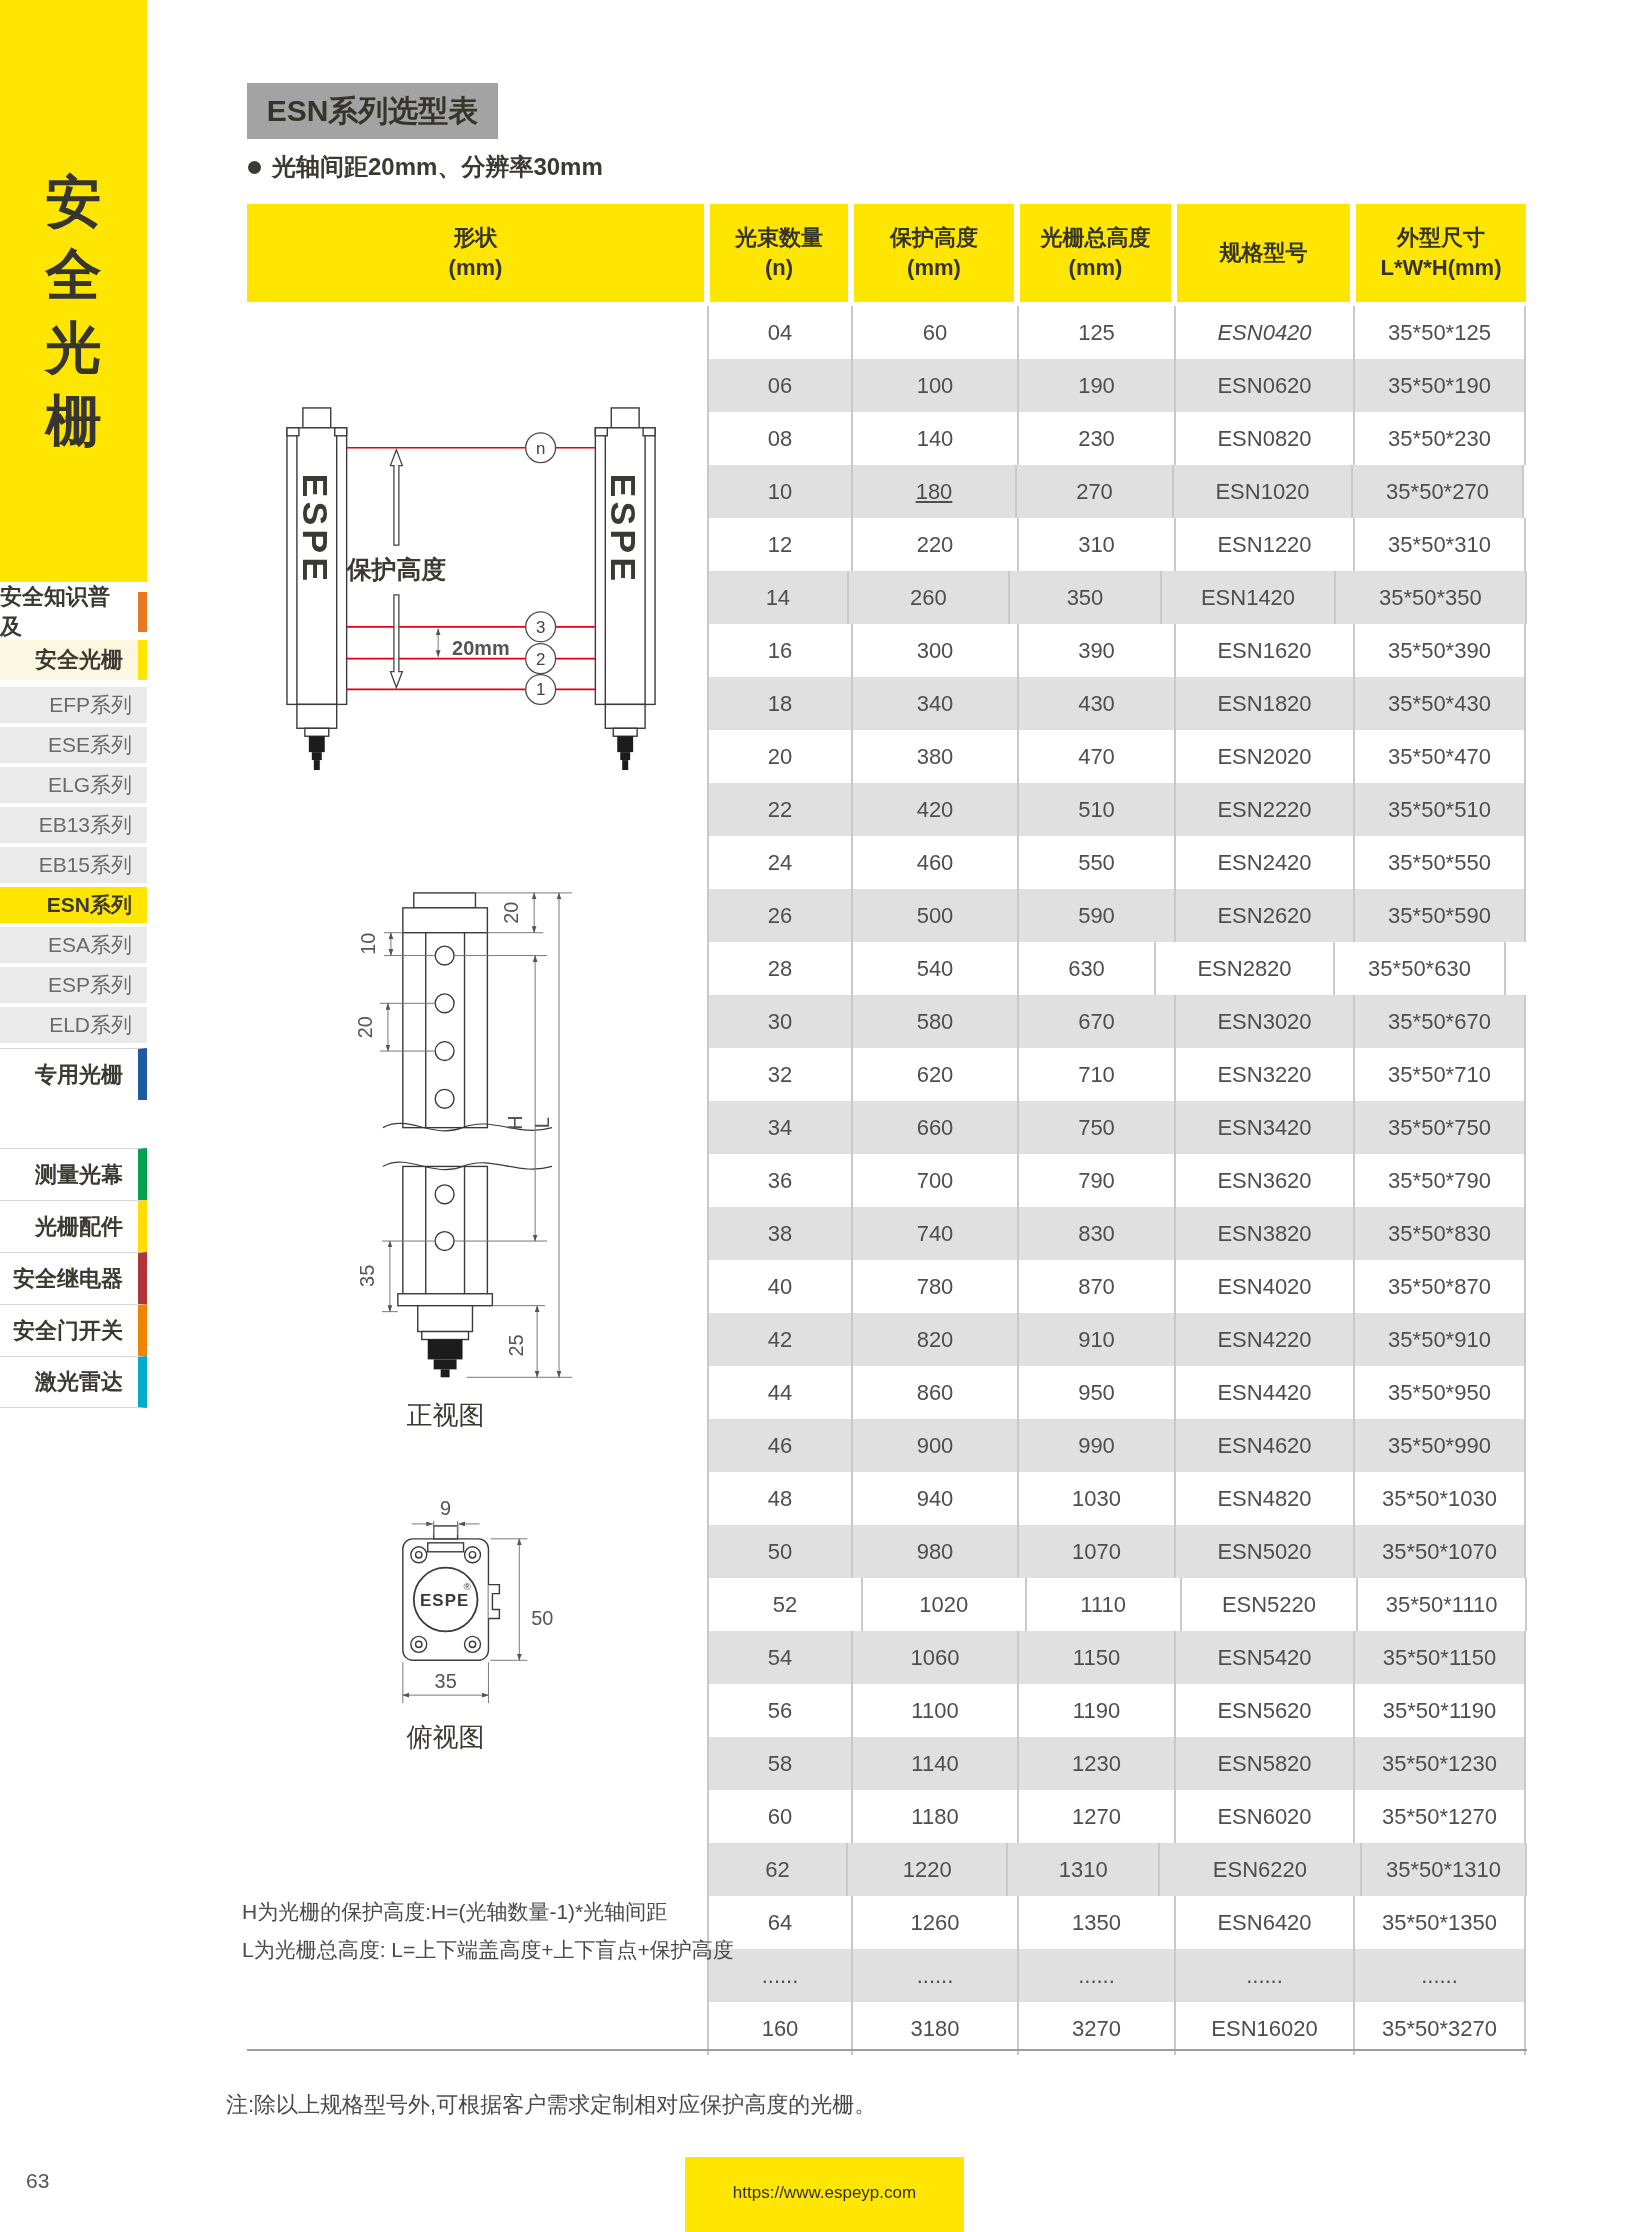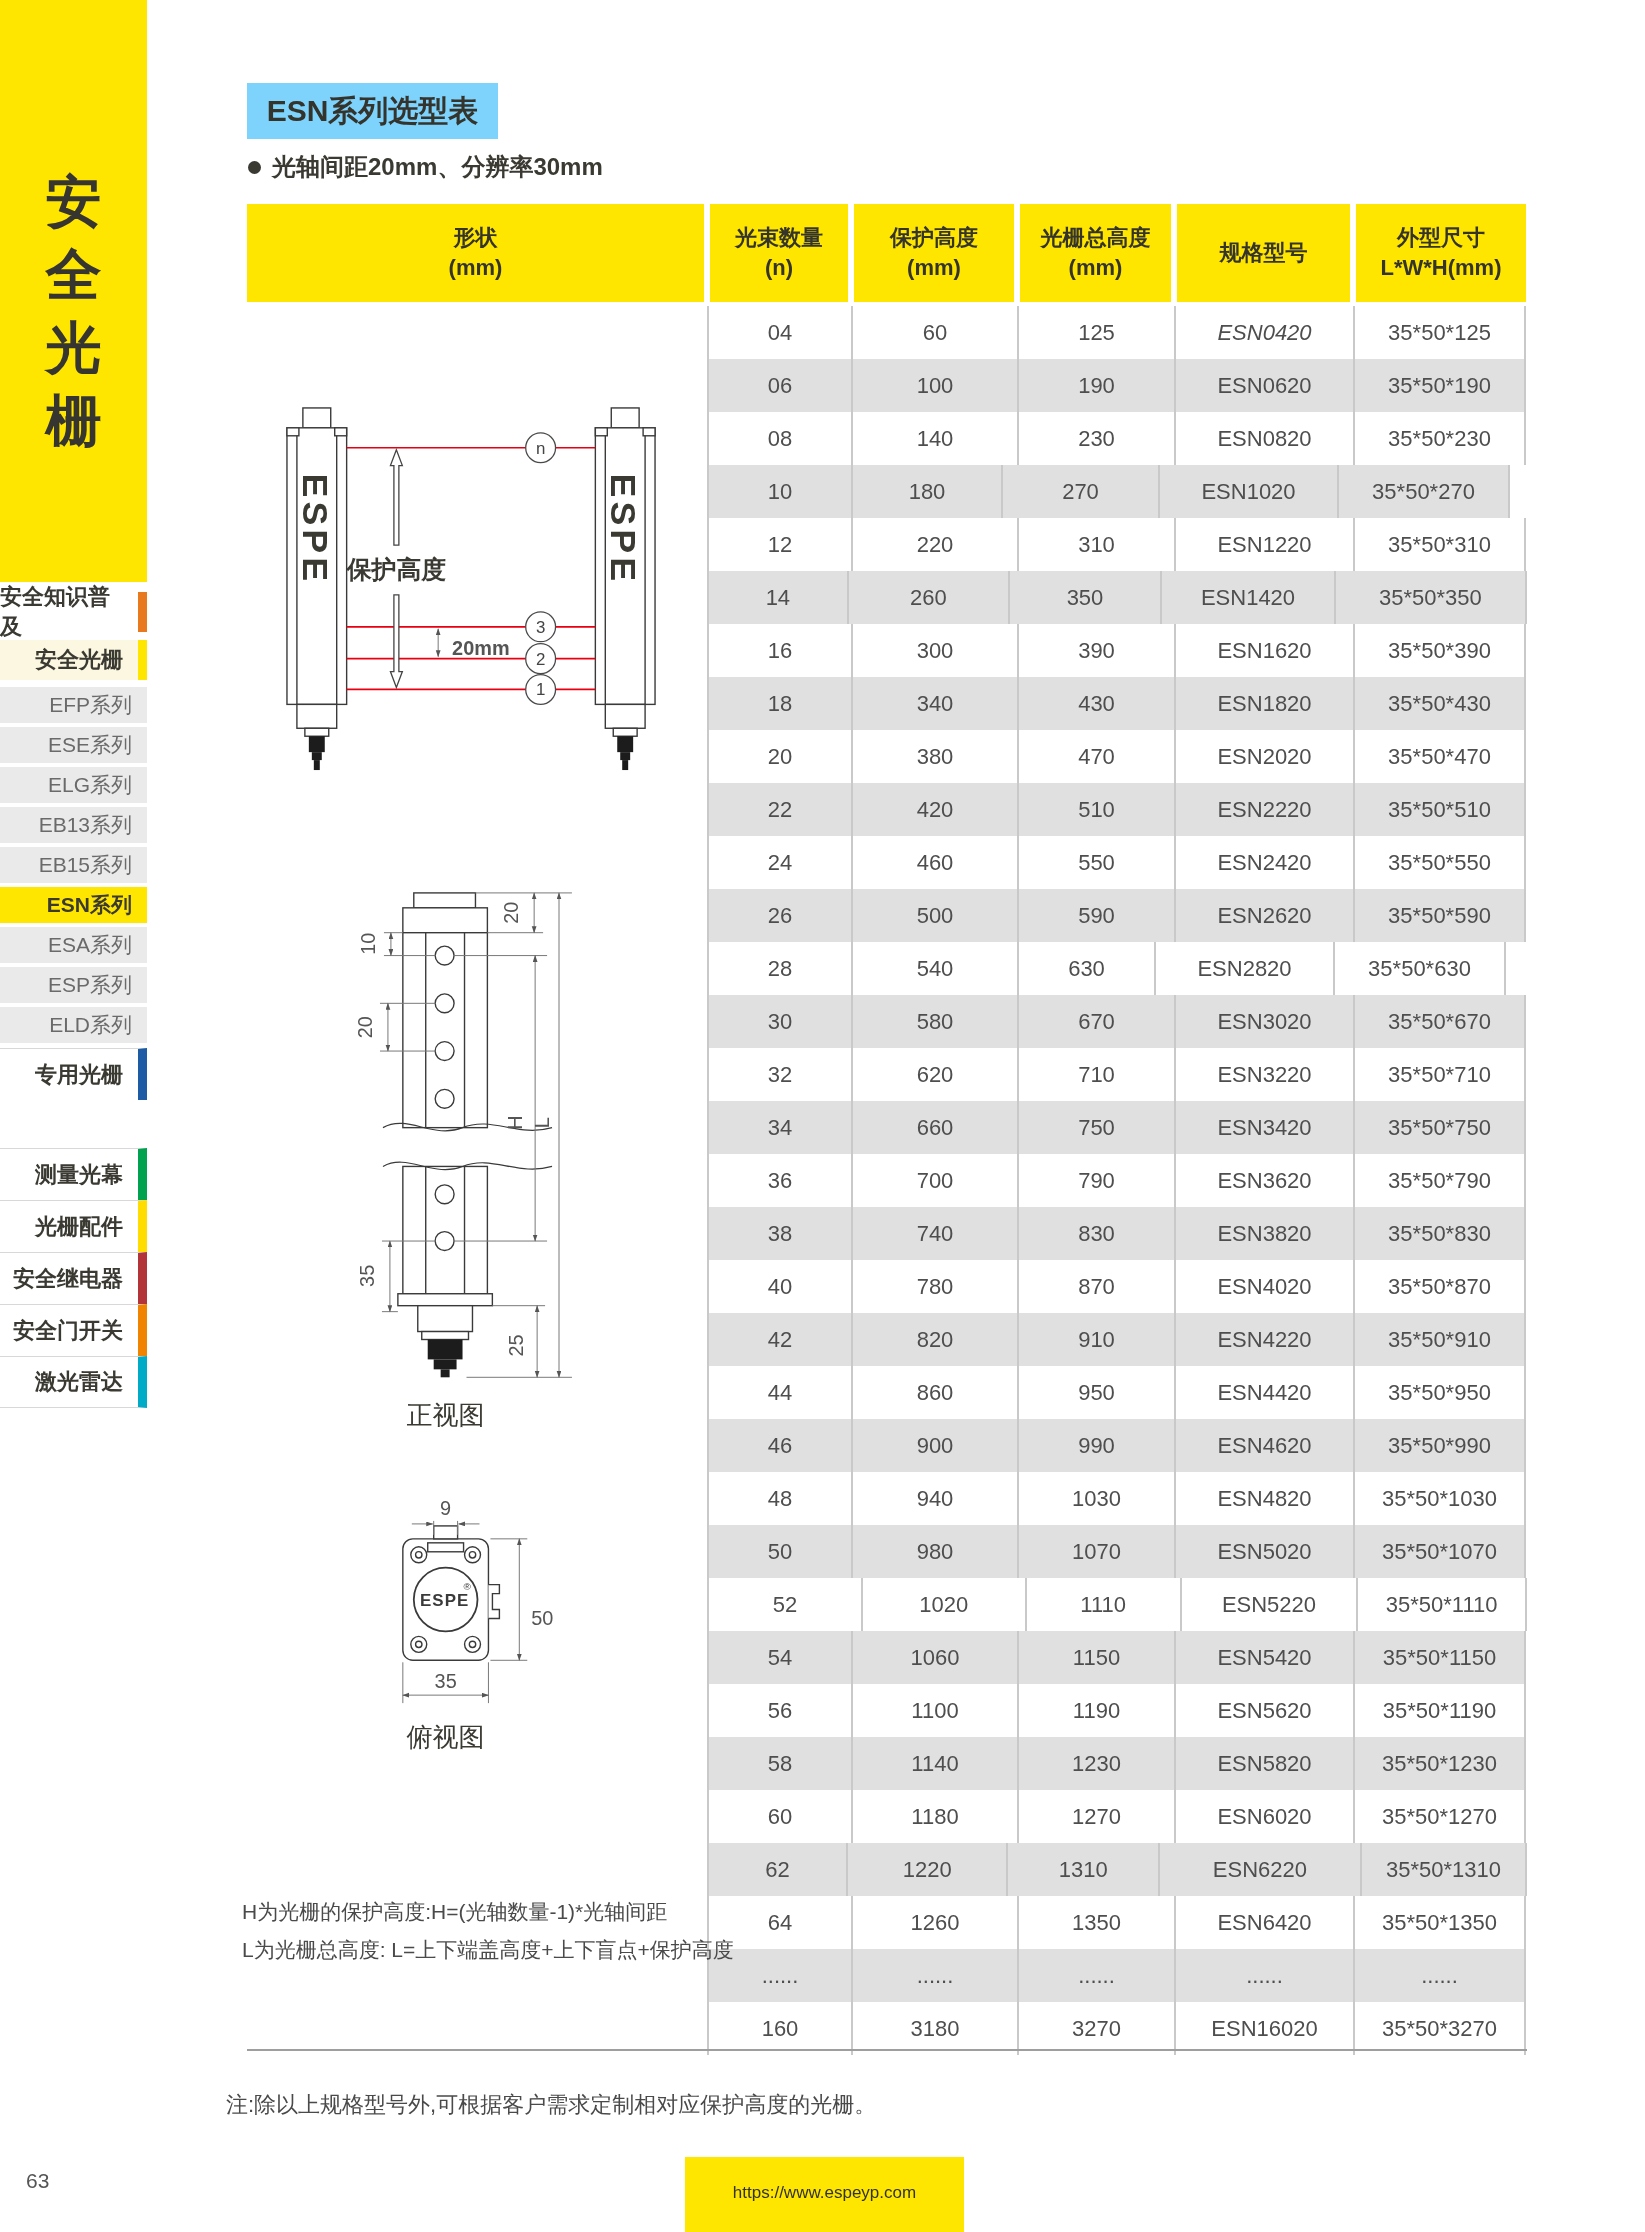--- a/index.html
+++ b/index.html
@@ -16,21 +16,21 @@
       padding-right:15px;cursor:pointer;}
   .mi-primary{height:40px;margin-bottom:8px;background:#fff;font-size:22px;font-weight:bold;color:#3A3932;}
   .mi-home{height:40px;margin-bottom:7px;background:#FCF7E0;font-size:22px;font-weight:bold;color:#3A3932;}
   .mi-series{height:36px;margin-bottom:4px;background:#EAEAEA;font-size:21px;color:#6A6A6A;}
   .mi-series.active{background:#FFE600;color:#3A3932;font-weight:600;}
   .mi-cat{height:52px;background:#fff;font-size:22px;font-weight:bold;color:#3A3932;border-top:1px solid #D8D8D8;}
   .mi-series + .mi-cat{margin-top:5px;}
   .mi-cat:last-child{border-bottom:1px solid #D8D8D8;}
 
   
-  .title-box{position:absolute;left:247px;top:83px;width:251px;height:56px;background:#7dd3fc;
+  .title-box{position:absolute;left:247px;top:83px;width:251px;height:56px;background:#a3a3a3;
              display:flex;align-items:center;justify-content:center;
              font-size:30px;font-weight:bold;color:#34332C;}
   .bullet{position:absolute;left:248px;top:151px;display:flex;align-items:center;gap:11px;
           font-size:24px;font-weight:bold;color:#3A3932;}
   .bullet .dot{width:13px;height:13px;border-radius:50%;background:#3A3932;flex:0 0 auto;}
 
   
   .seltable{position:absolute;left:247px;top:204px;width:1280px;}
   .thead{display:flex;height:98px;}
   .th{box-sizing:border-box;background:#FFE600;display:flex;flex-direction:column;align-items:center;
@@ -153,21 +153,21 @@
         </div>
         <div class="trow">
           <div class="tcell" style="width: 144px;">08</div>
           <div class="tcell" style="width: 166px;">140</div>
           <div class="tcell" style="width: 157px;">230</div>
           <div class="tcell" style="width: 179px;">ESN0820</div>
           <div class="tcell" style="width: 173px;">35*50*230</div>
         </div>
         <div class="trow alt">
           <div class="tcell" style="width: 144px;">10</div>
-          <div class="tcell" style="width: 150px;">180</div>
+          <div class="tcell" style="width: 164px; text-decoration: underline;">180</div>
           <div class="tcell" style="width: 157px;">270</div>
           <div class="tcell" style="width: 179px;">ESN1020</div>
           <div class="tcell" style="width: 173px;">35*50*270</div>
         </div>
         <div class="trow">
           <div class="tcell" style="width: 144px;">12</div>
           <div class="tcell" style="width: 166px;">220</div>
           <div class="tcell" style="width: 157px;">310</div>
           <div class="tcell" style="width: 179px;">ESN1220</div>
           <div class="tcell" style="width: 173px;">35*50*310</div>

